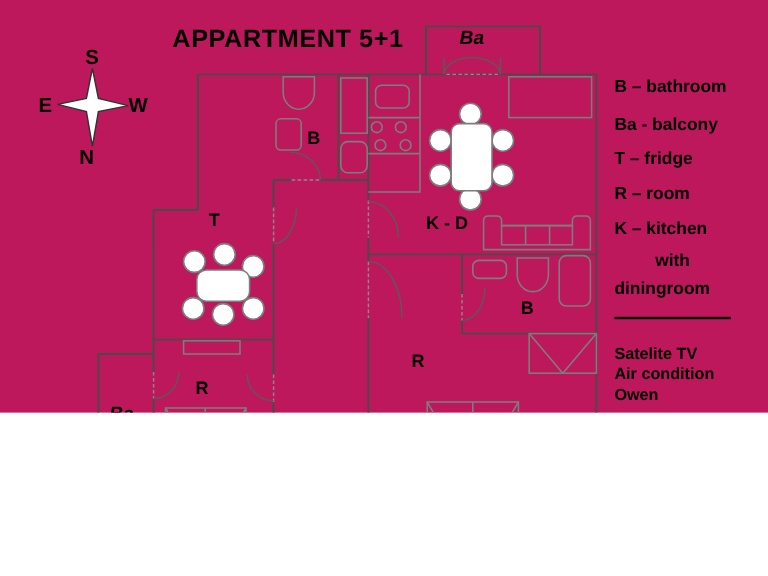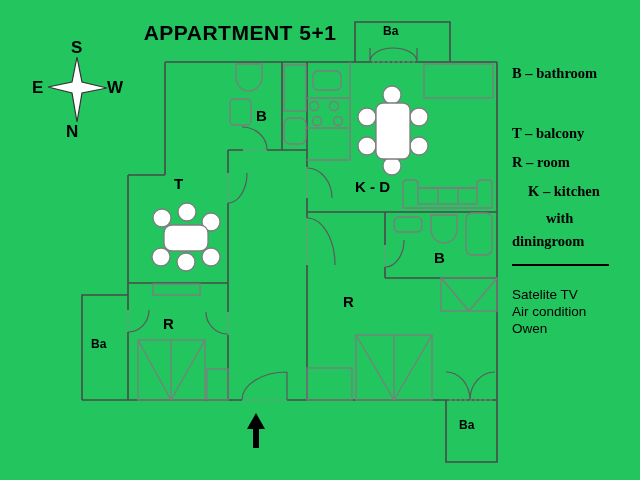--- a/index.html
+++ b/index.html
@@ -1,27 +1,27 @@
 <!DOCTYPE html>
 <html><head>
 <meta charset="utf-8">
 <style>
   html,body{margin:0;padding:0;background:#fff;}
-  #stage{position:relative;width:640px;height:480px;background:#22c55e;overflow:hidden;
+  #stage{position:relative;width:640px;height:344px;background:#be185d;overflow:hidden;
          font-family:"Liberation Sans",sans-serif;color:#000;}
   #plan-svg{position:absolute;left:0;top:0;}
   .txt{position:absolute;font-weight:bold;white-space:nowrap;}
   .title{left:118px;top:21px;width:244px;text-align:center;font-size:21px;letter-spacing:.5px;}
   .roomlabel{font-size:15px;}
-  .balabel{font-size:12px;}
+  .balabel{font-size:16px;font-style:italic;}
   .compass-letter{font-size:17px;}
-  .legend-line{left:512px;font-size:14.5px;font-family:Liberation Serif, serif;}
+  .legend-line{left:512px;font-size:14.5px;}
   .legend-divider{position:absolute;left:512px;top:264px;width:97px;border-top:2px solid #000;}
   .features{position:absolute;left:512px;top:286px;width:96px;font-size:13.5px;
-            font-weight:normal;line-height:17px;white-space:normal;}
+            font-weight:bold;line-height:17px;white-space:normal;}
 </style>
 </head>
 <body>
 
 <div id="stage">
 
   <svg id="plan-svg" width="640" height="480" viewBox="0 0 640 480">
 
     <g fill="none" stroke="#4a4a4a" stroke-width="1.6">
       <path d="M165,62 H497"></path>
@@ -148,23 +148,24 @@
   <div class="txt balabel" style="left:383px;top:24px;">Ba</div>
   <div class="txt roomlabel" style="left:174px;top:175px;">T</div>
   <div class="txt roomlabel" style="left:355px;top:178px;">K - D</div>
   <div class="txt roomlabel" style="left:434px;top:249px;">B</div>
   <div class="txt roomlabel" style="left:343px;top:293px;">R</div>
   <div class="txt roomlabel" style="left:163px;top:315px;">R</div>
   <div class="txt balabel" style="left:91px;top:337px;">Ba</div>
   <div class="txt balabel" style="left:459px;top:418px;">Ba</div>
 
   <div class="txt legend-line" style="top:65px;">B – bathroom</div>
-  <div class="txt legend-line" style="top:125px;">T – balcony</div>
+  <div class="txt legend-line" style="top:96px;">Ba - balcony</div>
+  <div class="txt legend-line" style="top:125px;">T – fridge</div>
   <div class="txt legend-line" style="top:154px;">R – room</div>
-  <div class="txt legend-line" style="top:183px;margin-left:16px;">K – kitchen</div>
+  <div class="txt legend-line" style="top:183px;">K – kitchen</div>
   <div class="txt legend-line" style="left:546px;top:210px;">with</div>
   <div class="txt legend-line" style="top:233px;">diningroom</div>
 
   <div class="legend-divider"></div>
 
   <div class="features">
     <div>Satelite TV</div>
     <div>Air condition</div>
     <div>Owen</div>
   </div>

